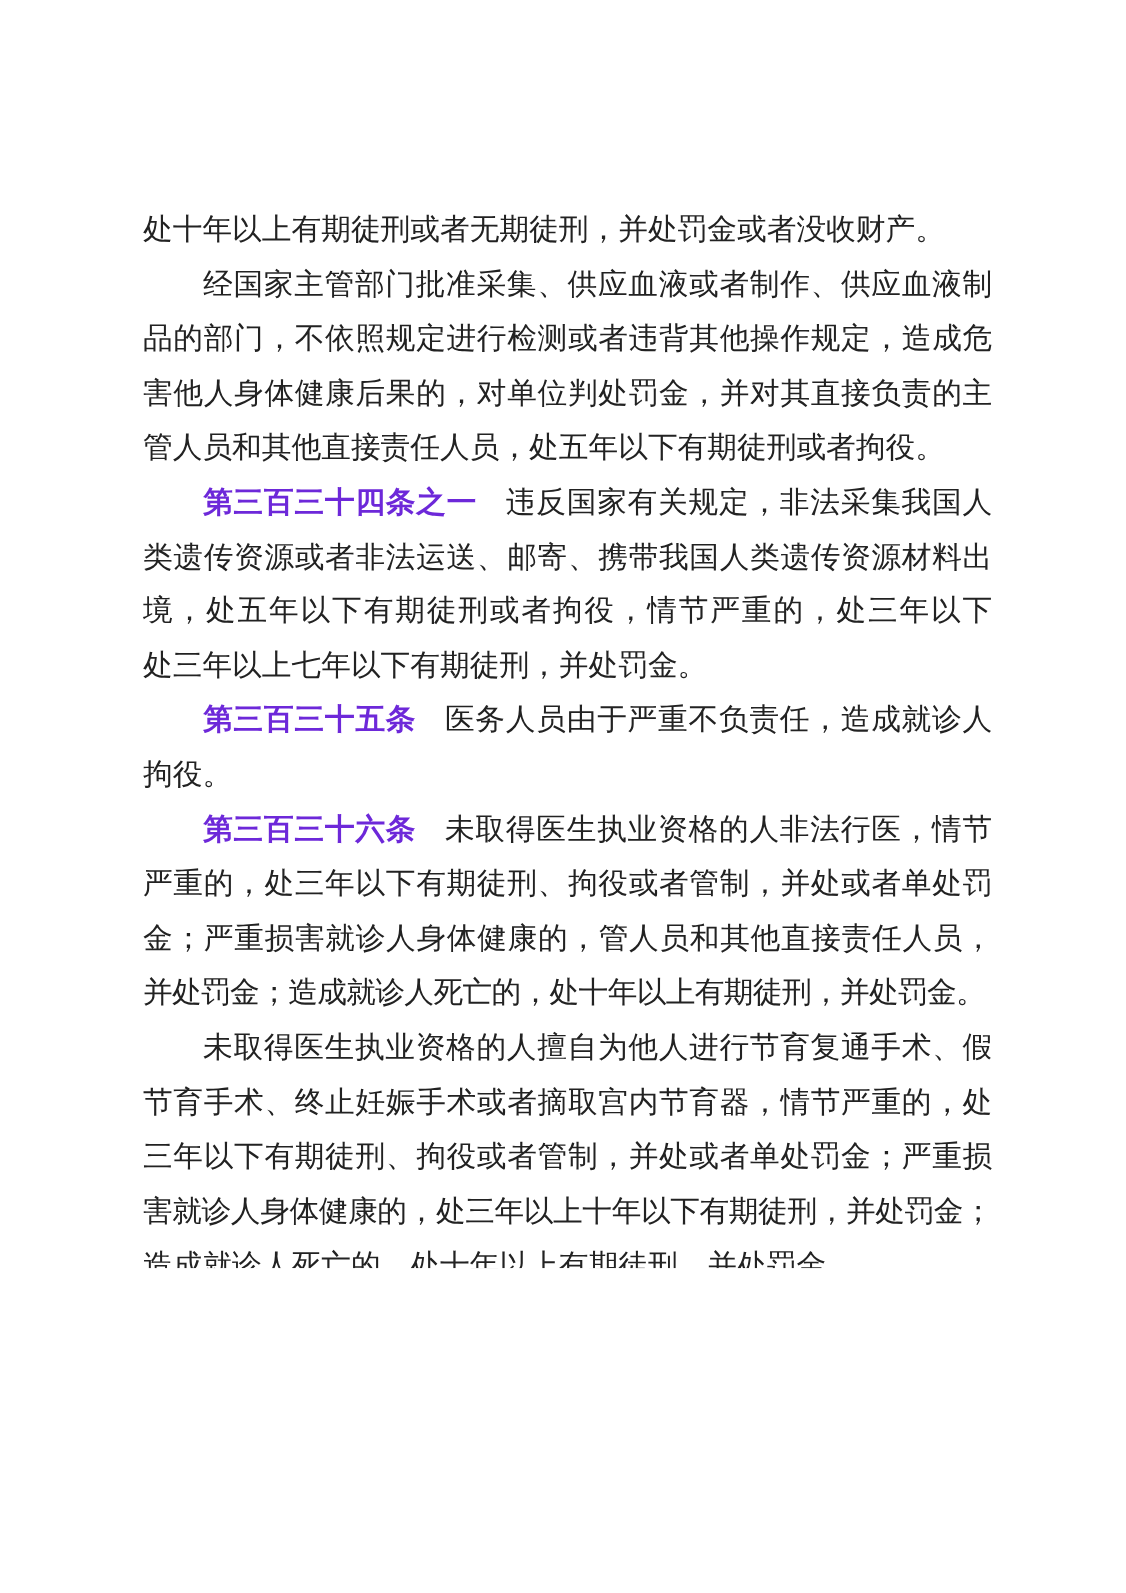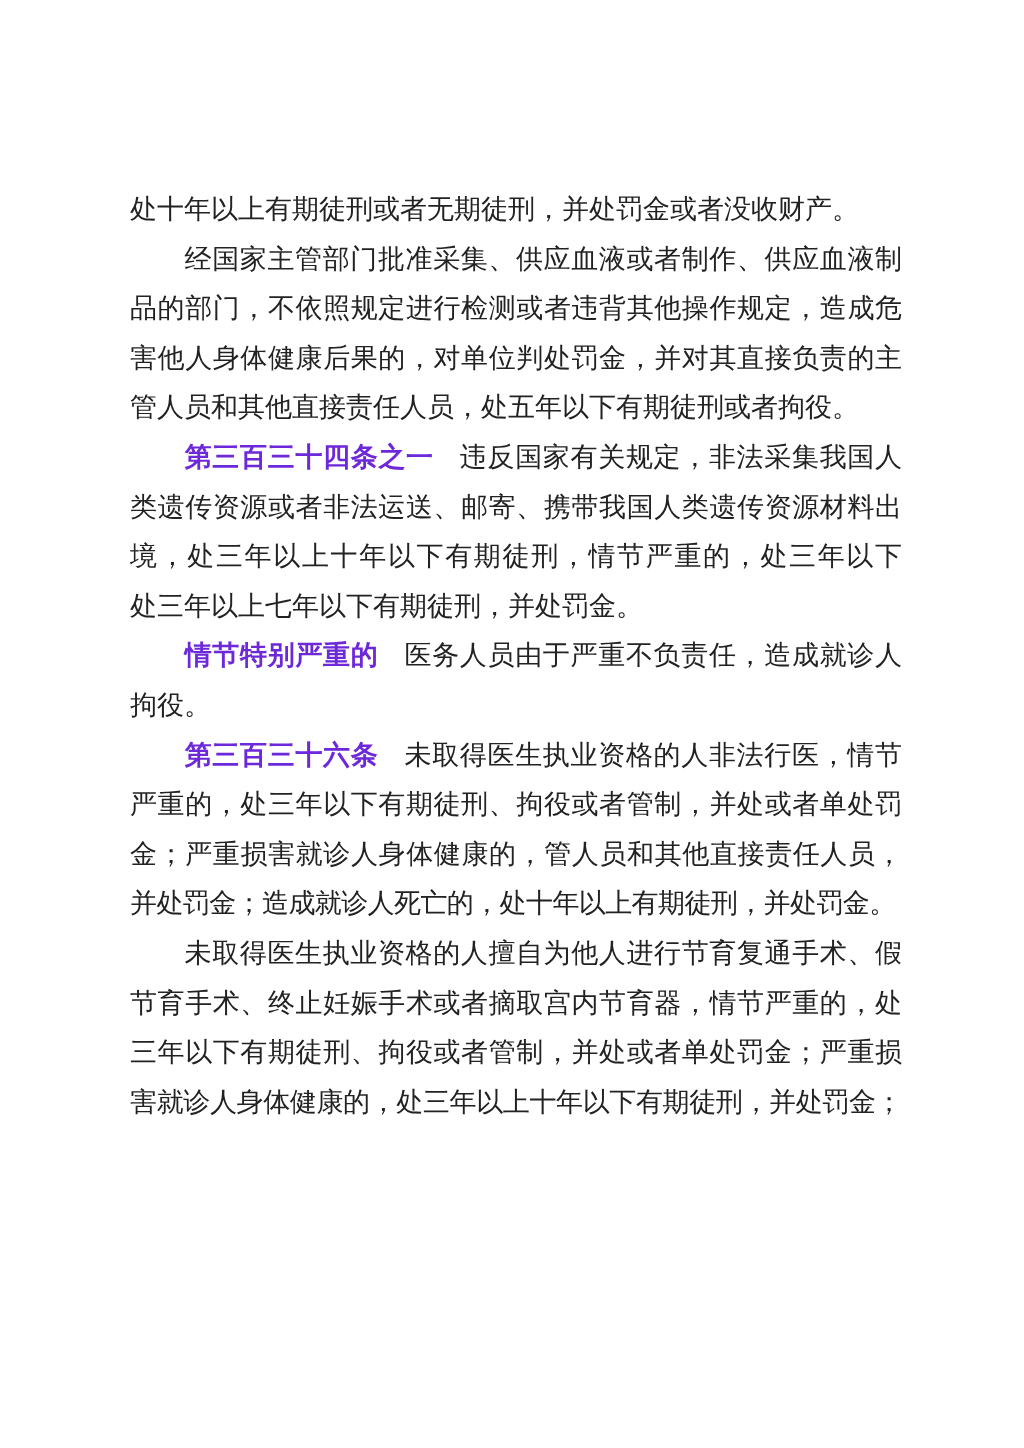--- a/index.html
+++ b/index.html
@@ -63,27 +63,28 @@
 
 <div class="page">
   <div class="text-block">
       <div class="line"><span>处十年以上有期徒刑或者无期徒刑，并处罚金或者没收财产。</span></div>
       <div class="line fill"><span class="indent"></span><span>经国家主管部门批准采集、供应血液或者制作、供应血液制</span></div>
       <div class="line fill"><span>品的部门，不依照规定进行检测或者违背其他操作规定，造成危</span></div>
       <div class="line fill"><span>害他人身体健康后果的，对单位判处罚金，并对其直接负责的主</span></div>
       <div class="line"><span>管人员和其他直接责任人员，处五年以下有期徒刑或者拘役。</span></div>
       <div class="line fill"><span class="indent"></span><span class="heading">第三百三十四条之一</span><span>违反国家有关规定，非法采集我国人</span></div>
       <div class="line fill"><span>类遗传资源或者非法运送、邮寄、携带我国人类遗传资源材料出</span></div>
-      <div class="line fill"><span>境，处三年以上十年以下有期徒刑，情节严重的，处三年以下</span></div>
+      <div class="line fill"><span>境，处五年以下有期徒刑或者拘役，情节严重的，处三年以下</span></div>
       <div class="line"><span>处三年以上七年以下有期徒刑，并处罚金。</span></div>
-      <div class="line fill"><span class="indent"></span><span class="heading">情节特别严重的</span><span>医务人员由于严重不负责任，造成就诊人</span></div>
+      <div class="line fill"><span class="indent"></span><span class="heading">第三百三十五条</span><span>医务人员由于严重不负责任，造成就诊人</span></div>
       <div class="line"><span>拘役。</span></div>
       <div class="line fill"><span class="indent"></span><span class="heading">第三百三十六条</span><span>未取得医生执业资格的人非法行医，情节</span></div>
       <div class="line fill"><span>严重的，处三年以下有期徒刑、拘役或者管制，并处或者单处罚</span></div>
       <div class="line fill tight"><span>金；严重损害就诊人身体健康的，管人员和其他直接责任人员，</span></div>
       <div class="line tight"><span>并处罚金；造成就诊人死亡的，处十年以上有期徒刑，并处罚金。</span></div>
       <div class="line fill"><span class="indent"></span><span>未取得医生执业资格的人擅自为他人进行节育复通手术、假</span></div>
       <div class="line fill"><span>节育手术、终止妊娠手术或者摘取宫内节育器，情节严重的，处</span></div>
       <div class="line fill"><span>三年以下有期徒刑、拘役或者管制，并处或者单处罚金；严重损</span></div>
       <div class="line fill tight"><span>害就诊人身体健康的，处三年以上十年以下有期徒刑，并处罚金；</span></div>
+      <div class="line"><span>造成就诊人死亡的，处十年以上有期徒刑，并处罚金。</span></div>
     </div>
   <div class="footer-page-number">—119—</div>
 </div>
 
 </body></html>

